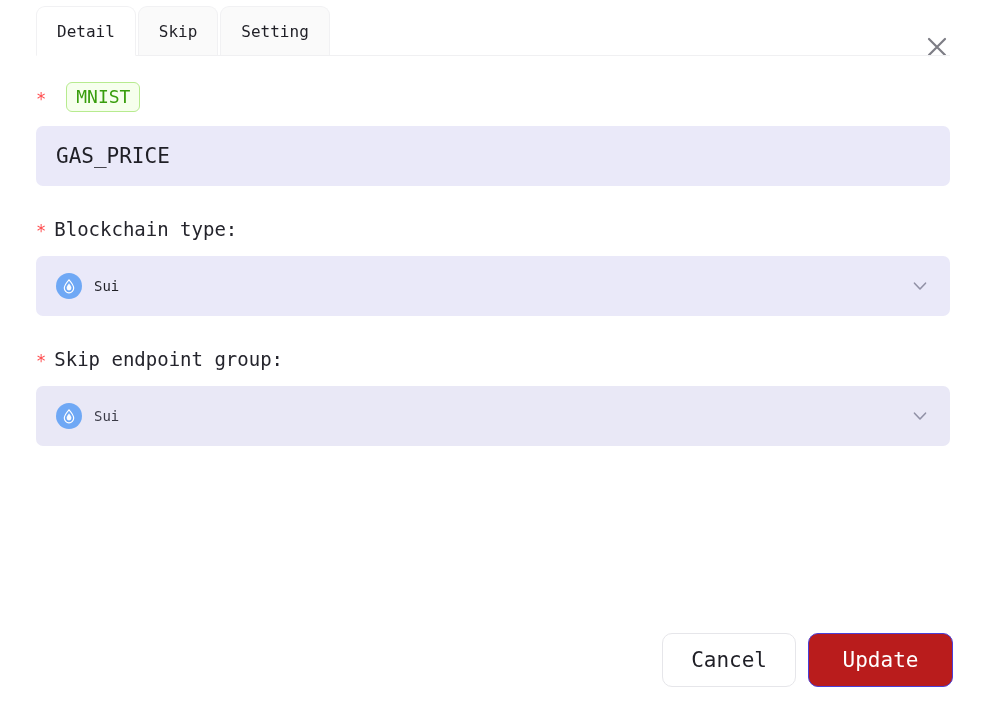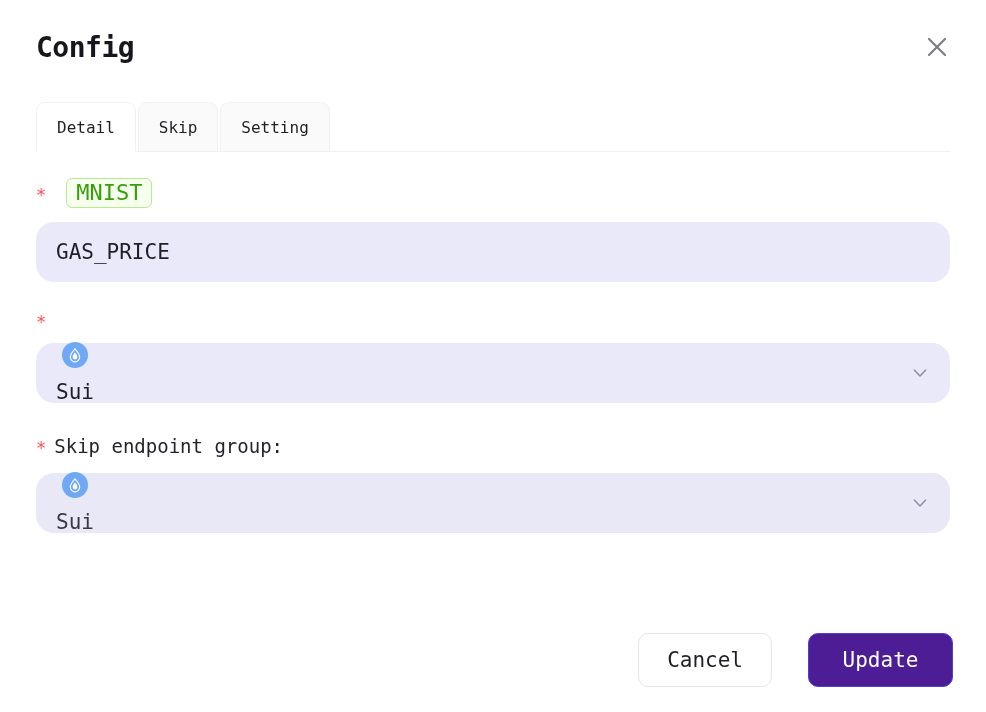--- a/index.html
+++ b/index.html
@@ -116,57 +116,56 @@
     top: 2px;
   }
   .label-text { letter-spacing: 0px; }
 
   .tag-mnist {
     margin-left: 12px;
     display: inline-flex;
     align-items: center;
     height: 30px;
     padding: 0 9px;
-    font-size: 22px;
+    font-size: 18px;
     color: #389e0d;
     background: #f6ffed;
     border: 1px solid #b7eb8f;
     border-radius: 6px;
     line-height: 1;
   }
 
   .control {
     margin-top: 14px;
     height: 60px;
     width: 100%;
     background: #eae9f9;
     border: none;
-    border-radius: 18px;
+    border-radius: 7px;
     display: flex;
     align-items: center;
     padding: 0 20px;
     font-size: 21px;
     color: #1f1f26;
     font-family: "DejaVu Sans Mono", "Liberation Mono", monospace;
   }
   .control.text-input { outline: none; }
   .control.text-input::placeholder { color: #9a9ab0; }
 
   .select-control {
     justify-content: space-between;
     cursor: pointer;
     position: relative;
   }
   .select-value {
     display: flex;
     align-items: center;
     gap: 12px;
-    font-size: 21px;
-    color: #1f1f26;
-    flex-direction: column;
+    font-size: 14px;
+    color: #1f1f26;
   }
   .select-control.dim .select-value { color: #3a3a46; }
   .select-control.dim { background: #e9e8f6; }
 
   .sui-icon {
     width: 26px;
     height: 26px;
     flex: 0 0 26px;
     border-radius: 50%;
     background: #6fa8f5;
@@ -182,54 +181,51 @@
 
   
   .footer {
     position: absolute;
     left: 36px;
     right: 33px;
     bottom: 25px;
     display: flex;
     justify-content: flex-end;
     align-items: center;
-    gap: 36px;
+    gap: 12px;
   }
   .btn {
     height: 54px;
     border-radius: 10px;
     font-size: 21px;
     font-family: "DejaVu Sans Mono", "Liberation Mono", monospace;
     cursor: pointer;
     display: inline-flex;
     align-items: center;
     justify-content: center;
     padding: 0 28px;
     line-height: 1;
   }
   .btn-cancel {
     background: #ffffff;
     color: #1f1f26;
     border: 1px solid #e6e6ea;
   }
   .btn-primary {
-    background: #4c1d95;
+    background: #b91c1c;
     color: #ffffff;
     border: 1px solid #4a3fd8;
     min-width: 145px;
   }
 </style>
 </head>
 <body>
 
 <div class="modal">
 
-  <div class="modal-header">
-    <div class="modal-title">Config</div>
-  </div>
 
   <button class="close-btn" aria-label="Close">
     <svg width="24" height="24" viewBox="0 0 24 24" fill="none">
       <path d="M4 4 L20 20 M20 4 L4 20" stroke="#7d7d85" stroke-width="2.2" stroke-linecap="round"></path>
     </svg>
   </button>
 
   <div class="tabs">
     <div class="tab active">
       <span>Detail</span>
@@ -248,20 +244,21 @@
       <div class="field-label">
         <span class="req-star">*</span>
         <span class="tag-mnist">MNIST</span>
       </div>
       <input class="control text-input" value="GAS_PRICE" style="">
     </div>
 
     <div class="field-block">
       <div class="field-label">
         <span class="req-star">*</span>
+        <span class="label-text">Blockchain type:</span>
       </div>
       <div class="control select-control">
         <span class="select-value">
           <span class="sui-icon">
             <svg width="16" height="16" viewBox="0 0 16 16" fill="none">
               <path d="M8 1.9 C8 1.9 3.3 7.2 3.3 10.1 a4.7 4.7 0 0 0 9.4 0 C12.7 7.2 8 1.9 8 1.9 Z" stroke="#ffffff" stroke-width="1.15" fill="none"></path>
               <path d="M8 5.6 C8 5.6 5.6 8.4 5.6 10.0 a2.4 2.4 0 0 0 4.8 0 C10.4 8.4 8 5.6 8 5.6 Z" fill="#ffffff" opacity="0.95"></path>
             </svg>
           </span>
           <span>Sui</span>

